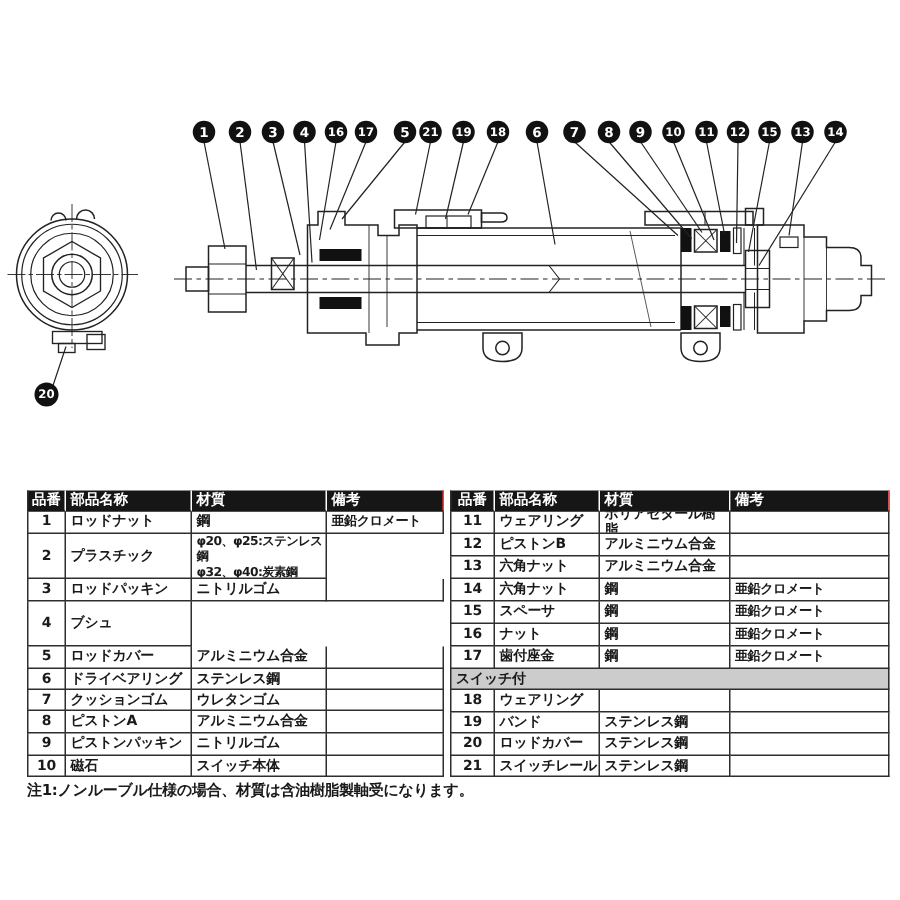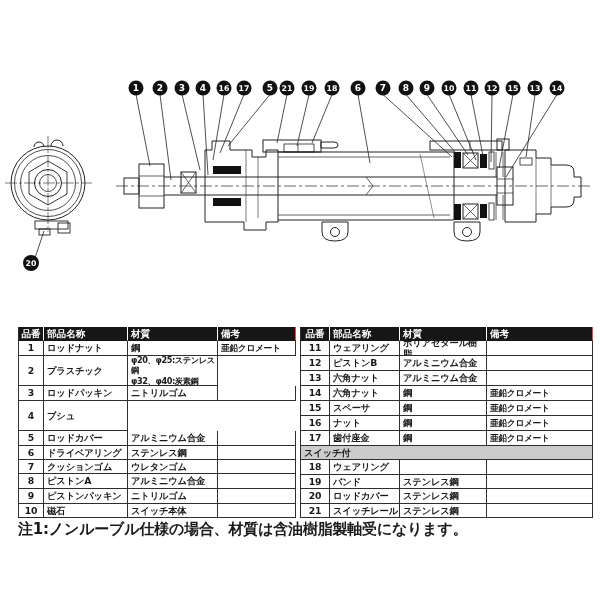--- a/index.html
+++ b/index.html
@@ -1,21 +1,21 @@
 <!DOCTYPE html>
 <html style="--header-bg: #161616; --header-fg: #ffffff; --switch-bg: #cccccc;"><head>
 <meta charset="utf-8">
 <style>
   html,body{margin:0;padding:0;background:#fff;}
   .page{position:relative;width:600px;height:600px;background:#ffffff;overflow:hidden;
         font-family:"DejaVu Sans",sans-serif;color:#1a1a1a;}
   svg text{font-family:"DejaVu Sans",sans-serif;}
   .note-top{position:absolute;left:18px;top:304px;font-size:11px;font-weight:700;letter-spacing:0.2px;}
   .note-top .bullet{font-size:11px;margin-right:3px;}
-  .note-bottom{position:absolute;left:18px;top:520px;font-size:15px;font-weight:700;letter-spacing:-0.2px;}
+  .note-bottom{position:absolute;left:18px;top:520px;font-size:10px;font-weight:700;letter-spacing:-0.2px;}
   .ptable{position:absolute;top:327px;}
   #table-left{left:18px;width:278px;}
   #table-right{left:300px;width:293px;}
   .trow{display:grid;}
   .cell{display:flex;align-items:center;overflow:hidden;
         border-right:1px solid #2e2e2e;border-bottom:1px solid #2e2e2e;
         padding:0 0 0 3px;font-size:9.3px;font-weight:600;letter-spacing:-0.2px;line-height:1.2;}
   .trow .cell:first-child{border-left:1px solid #2e2e2e;}
   .trow.head .cell{background:var(--header-bg,#161616);color:var(--header-fg,#fff);
         border-right:1px solid #fff;border-bottom:1px solid #161616;

